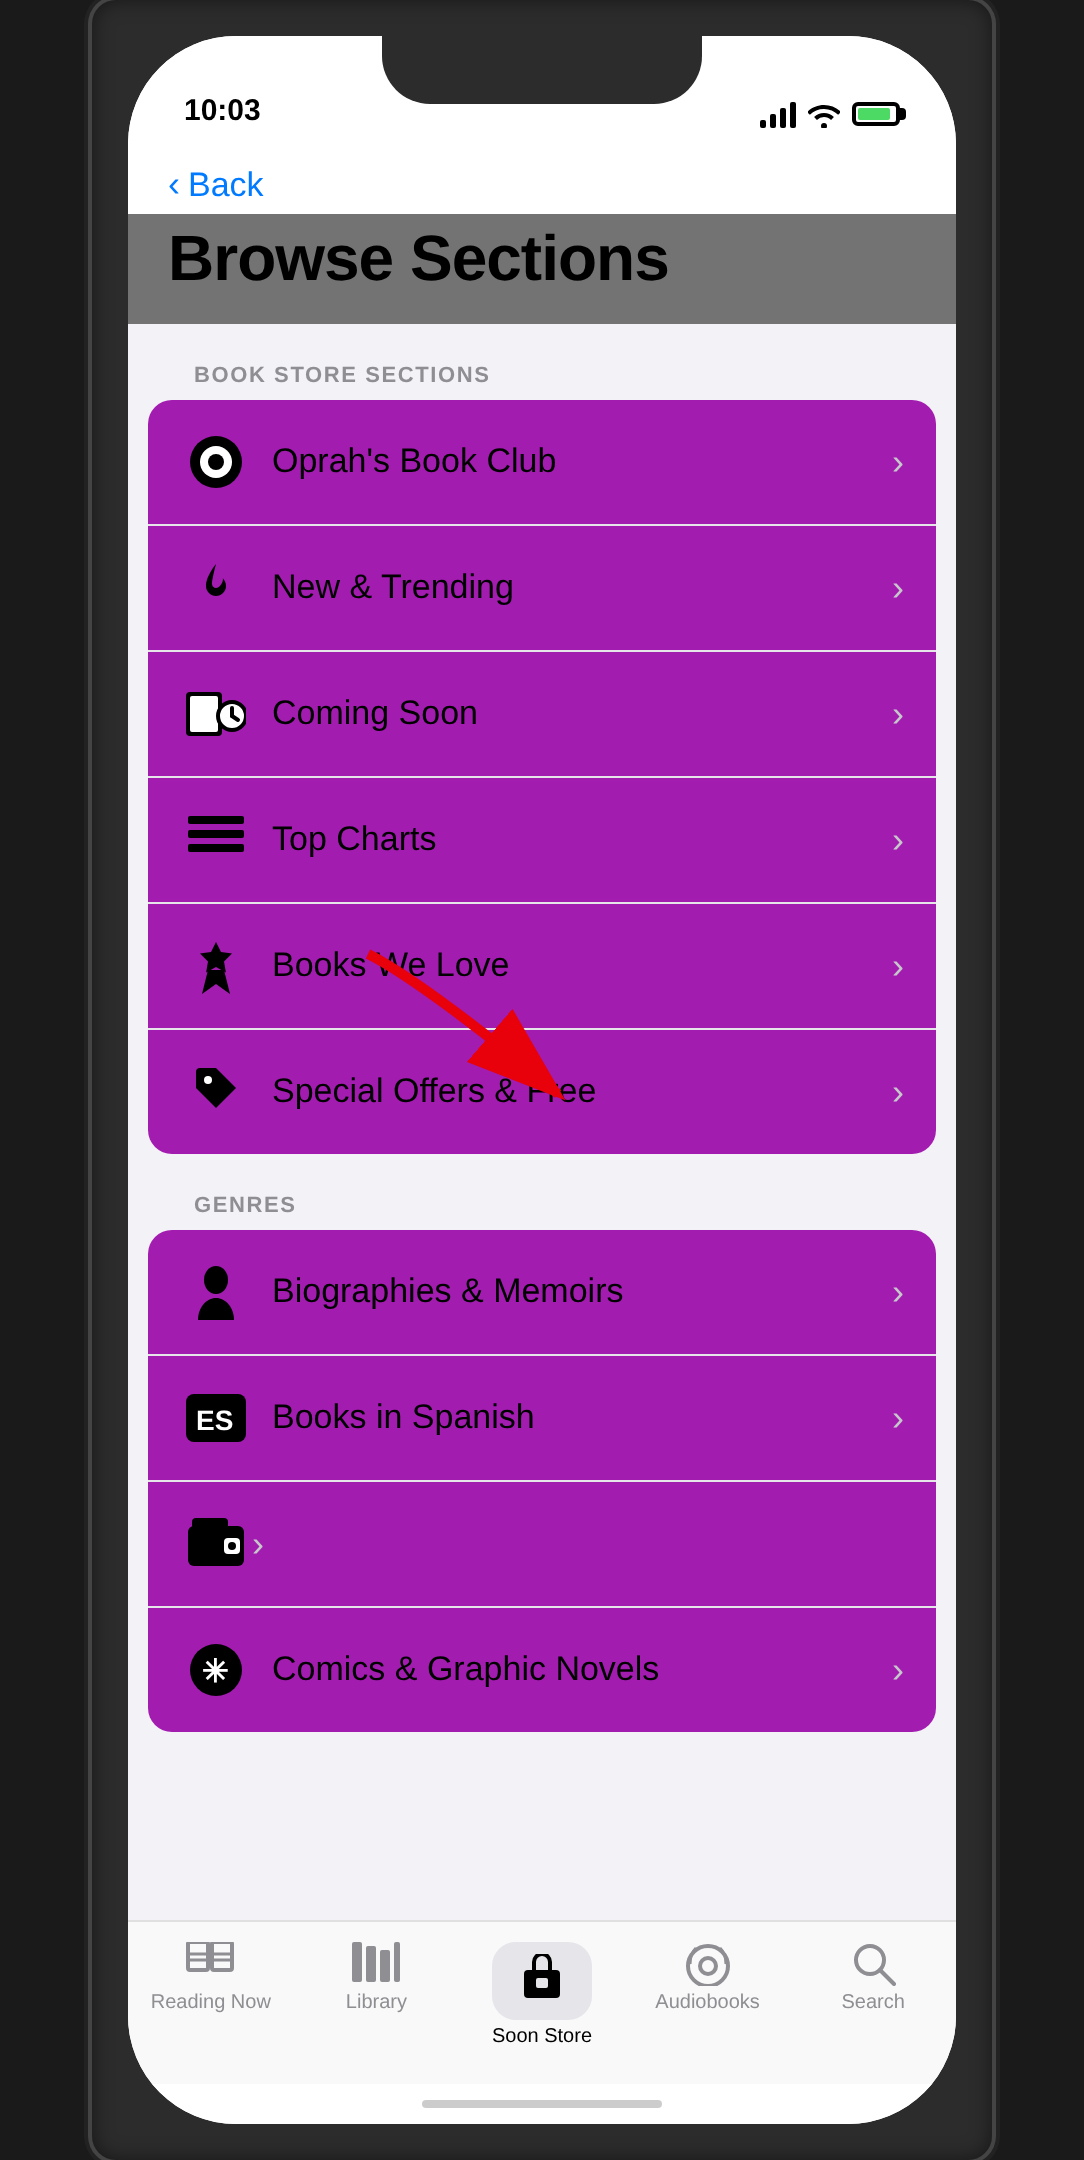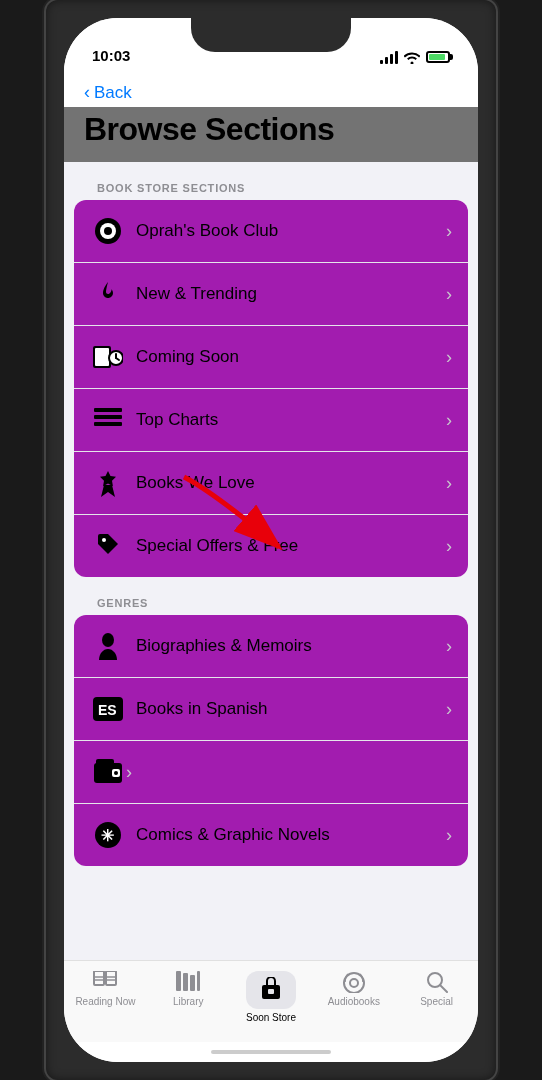--- a/index.html
+++ b/index.html
@@ -501,21 +501,21 @@
           <path d="M18 3c2 2 3 5 3 8" stroke="#8e8e93" stroke-width="1.5" fill="none"></path>
         </svg>
         <span class="tab-label">Audiobooks</span>
       </div>
 
       <div class="tab-item">
         <svg width="22" height="22" viewBox="0 0 22 22">
           <circle cx="9" cy="9" r="7" fill="none" stroke="#8e8e93" stroke-width="2"></circle>
           <line x1="14" y1="14" x2="21" y2="21" stroke="#8e8e93" stroke-width="2" stroke-linecap="round"></line>
         </svg>
-        <span class="tab-label">Special</span>
+        <span class="tab-label">Search</span>
       </div>
 
     </div>
 
     <div class="home-indicator">
       <div class="home-bar"></div>
     </div>
 
   </div>
 </div>

